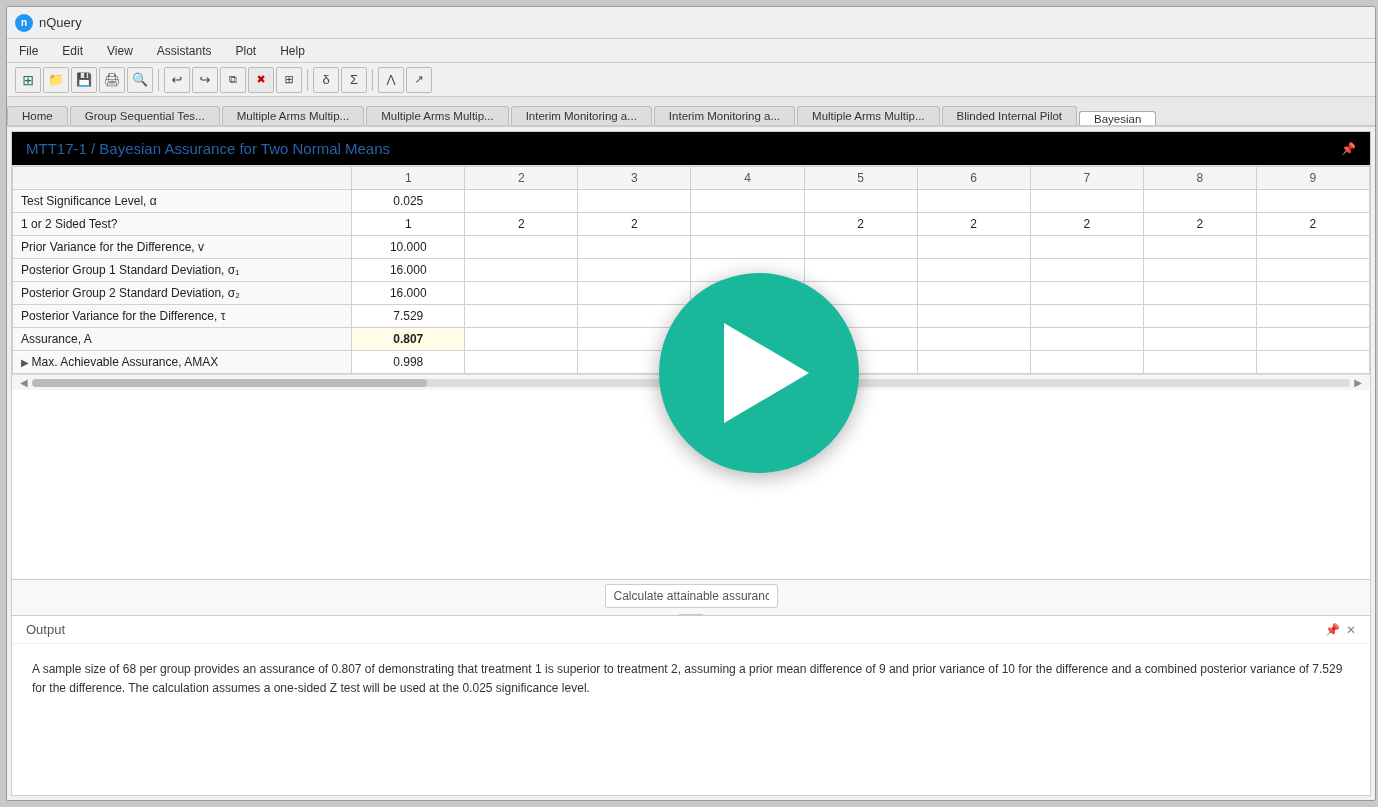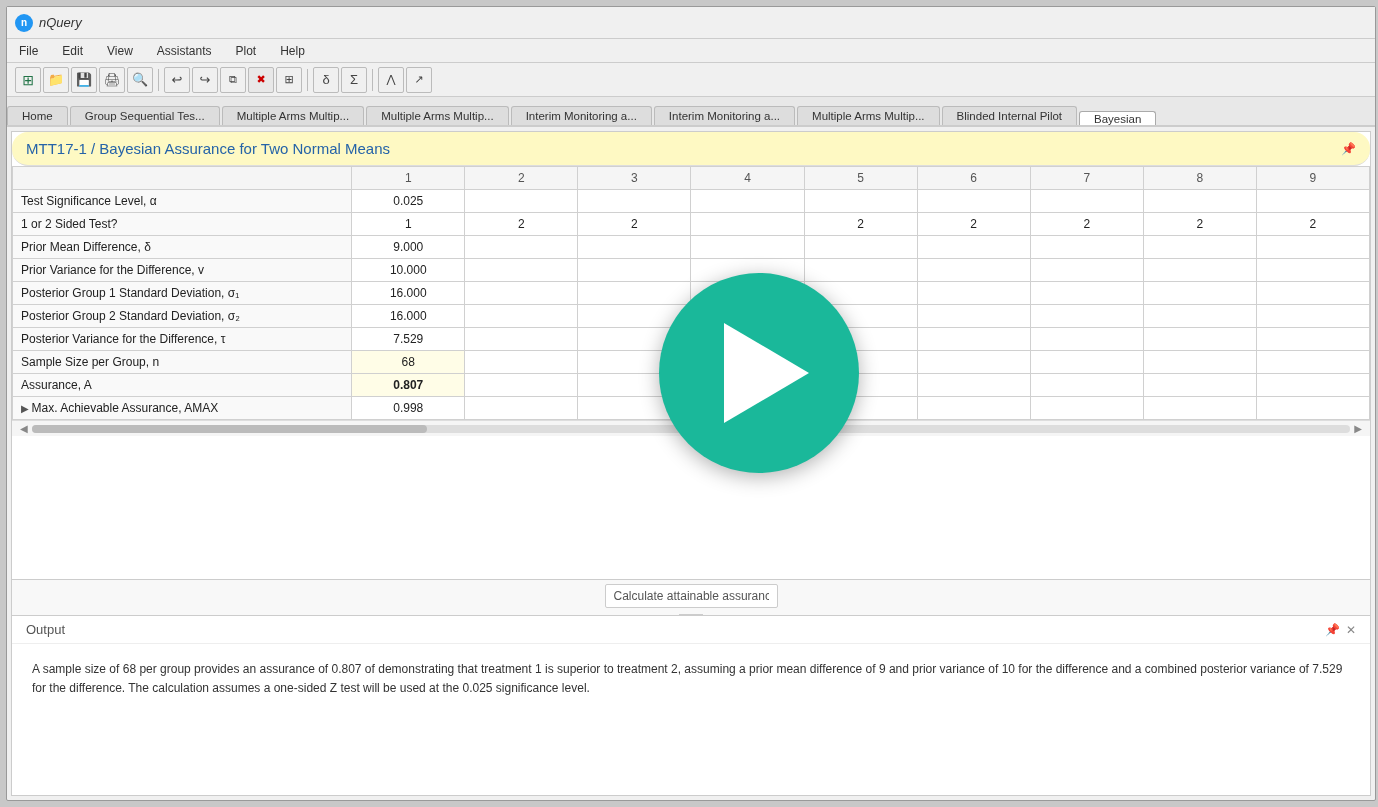--- a/index.html
+++ b/index.html
@@ -34,21 +34,20 @@
     .title-bar .logo {
       width: 18px; height: 18px;
       background: #2196F3;
       border-radius: 50%;
       display: flex; align-items: center; justify-content: center;
       color: white; font-size: 10px; font-weight: bold;
     }
     .title-bar .app-title {
       font-size: 13px;
       color: #333;
-      font-style: italic;
     }
     
     .menu-bar {
       background: #f0f0f0;
       padding: 2px 8px;
       display: flex;
       gap: 16px;
       border-bottom: 1px solid #ccc;
       height: 24px;
       align-items: center;
@@ -124,22 +123,21 @@
       margin: 4px;
       border: 1px solid #ccc;
     }
     
     .sheet-header {
       padding: 8px 14px;
       display: flex;
       justify-content: space-between;
       align-items: center;
       border-bottom: 1px solid #ddd;
-      background: #fef9c3;
-      border-radius: 16px;
+      background: #000000;
     }
     .sheet-title {
       font-size: 15px;
       color: #2563a8;
       font-weight: 400;
     }
     
     .table-container {
       flex: 1;
       overflow: auto;
@@ -449,32 +447,20 @@
               <td class="value">2</td>
               <td class="value">2</td>
               <td class="value"></td>
               <td class="value">2</td>
               <td class="value">2</td>
               <td class="value">2</td>
               <td class="value">2</td>
               <td class="value">2</td>
             </tr>
             <tr>
-              <td class="row-label">Prior Mean Difference, δ</td>
-              <td class="value">9.000</td>
-              <td class="value"></td>
-              <td class="value"></td>
-              <td class="value"></td>
-              <td class="value"></td>
-              <td class="value"></td>
-              <td class="value"></td>
-              <td class="value"></td>
-              <td class="value"></td>
-            </tr>
-            <tr>
               <td class="row-label">Prior Variance for the Difference, v</td>
               <td class="value">10.000</td>
               <td class="value"></td>
               <td class="value"></td>
               <td class="value"></td>
               <td class="value"></td>
               <td class="value"></td>
               <td class="value"></td>
               <td class="value"></td>
               <td class="value"></td>
@@ -499,32 +485,20 @@
               <td class="value"></td>
               <td class="value"></td>
               <td class="value"></td>
               <td class="value"></td>
               <td class="value"></td>
               <td class="value"></td>
             </tr>
             <tr>
               <td class="row-label">Posterior Variance for the Difference, τ</td>
               <td class="value">7.529</td>
-              <td class="value"></td>
-              <td class="value"></td>
-              <td class="value"></td>
-              <td class="value"></td>
-              <td class="value"></td>
-              <td class="value"></td>
-              <td class="value"></td>
-              <td class="value"></td>
-            </tr>
-            <tr>
-              <td class="row-label">Sample Size per Group, n</td>
-              <td class="yellow-bg value">68</td>
               <td class="value"></td>
               <td class="value"></td>
               <td class="value"></td>
               <td class="value"></td>
               <td class="value"></td>
               <td class="value"></td>
               <td class="value"></td>
               <td class="value"></td>
             </tr>
             <tr>

